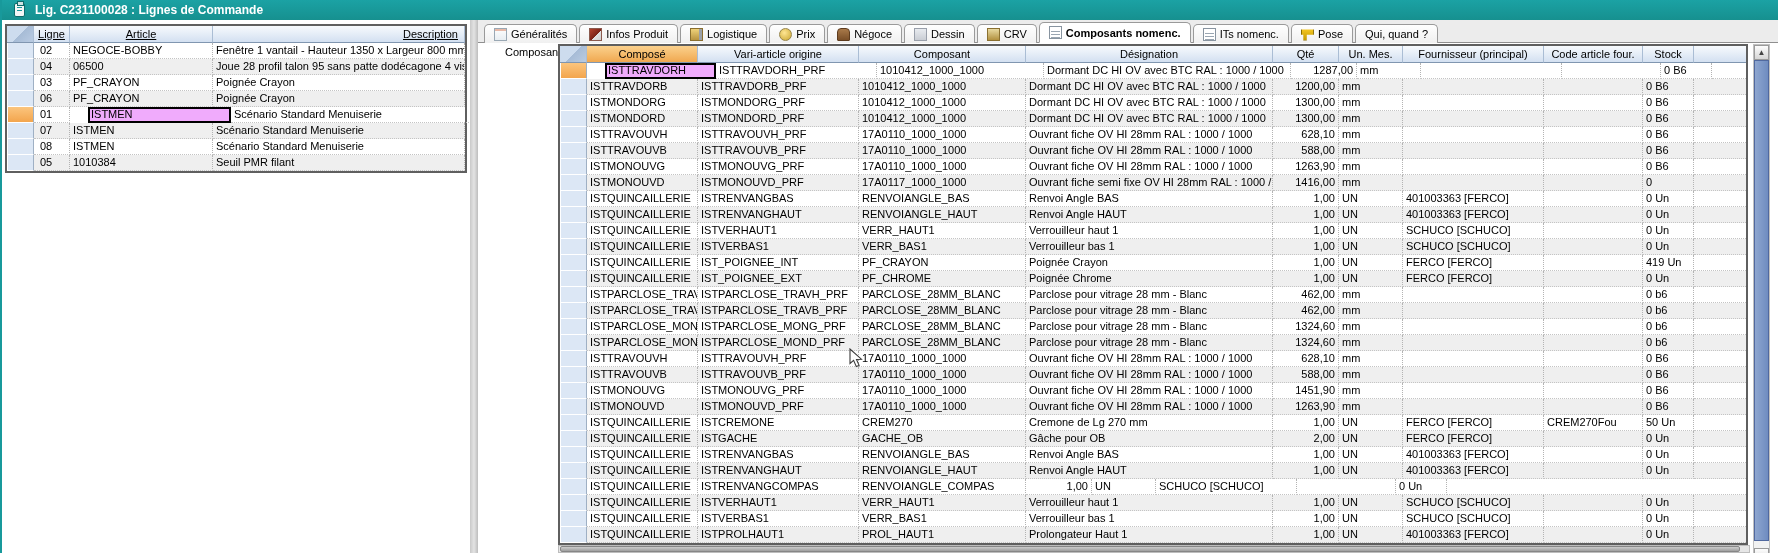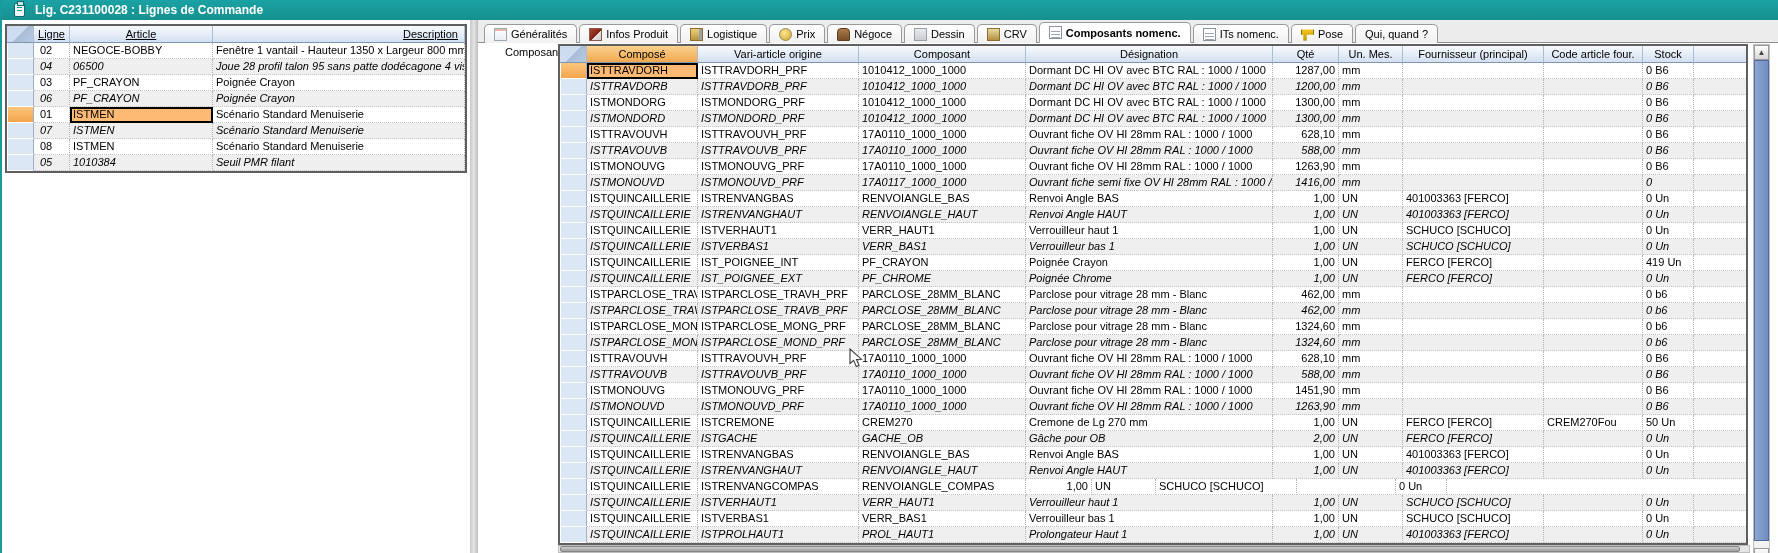--- a/index.html
+++ b/index.html
@@ -32,31 +32,31 @@
   .negoce-icon{background:linear-gradient(#a97a4a,#7a4f28);border:1px solid #5e3c1e;border-radius:4px 4px 1px 1px;}
   .dessin-icon{background:linear-gradient(#e8ebef,#c9cdd4);border:1px solid #9aa0ab;}
   .crv-icon{background:linear-gradient(#e8d9a0,#b2913f);border:1px solid #8a7030;}
   .document-icon{background:#fff;border:1px solid #8894a0;
     background-image:repeating-linear-gradient(#ffffff 0 2px,#9aa6b2 2px 3px);background-size:9px 100%;background-position:1px 2px;background-repeat:no-repeat;}
   .drill-icon{background:linear-gradient(#f6c822,#c49a02);border:1px solid #8a6d00;
     clip-path:polygon(0 15%,100% 15%,100% 55%,45% 55%,45% 100%,18% 100%,18% 55%,0 55%);}
   
   .grid{position:absolute;background:#fff;border:2px solid #5f5f5f;}
   .g-row{display:flex;height:16px;background:#fff;}
-  .g-row.alt{background:#efefef;font-style:italic;}
+  .g-row.alt{background:#efefef;}
   .g-cell{height:16px;line-height:15px;padding:0 3px;overflow:hidden;white-space:nowrap;
     border-right:1px dotted #b3b3b3;border-bottom:1px dotted #c4c4c4;}
   .g-head{display:flex;height:17px;}
   .h-cell{height:17px;line-height:16px;text-align:center;overflow:hidden;white-space:nowrap;
     background:linear-gradient(#f7fafd,#d3e0f1);border-right:1px solid #aabdd4;border-bottom:1px solid #8096b0;}
   .h-orange{background:linear-gradient(#fbd18d,#f0a850);}
   .h-corner{background:linear-gradient(135deg,#cddcee 0%,#cddcee 52%,#a7bcd6 52%,#b9cbe2 100%);}
   .sel-cell{background:#dce7f5;border-right:1px solid #9fb0c4;border-bottom:1px solid #ffffff;box-shadow:inset 1px 0 0 #fff;}
   .sel-cell.selected{background:linear-gradient(#fbc57e,#f3a54d);}
-  .focused{outline:2px solid #000;outline-offset:-2px;background:#fdba74;position:relative;z-index:1;}
+  .focused{outline:2px solid #000;outline-offset:-2px;background:#f0abfc;position:relative;z-index:1;margin-left:18px;}
   .num{text-align:right;}
   
   .lt-c0{width:27px;flex:none;}
   .lt-c1{width:36px;flex:none;padding-left:6px;}
   .lt-c2{width:143px;flex:none;}
   .lt-c3{width:252px;flex:none;}
   .hd-underline{text-decoration:underline;}
   .h-right{text-align:right;padding-right:6px;}
   
   .rt-c0{width:27px;flex:none;}

